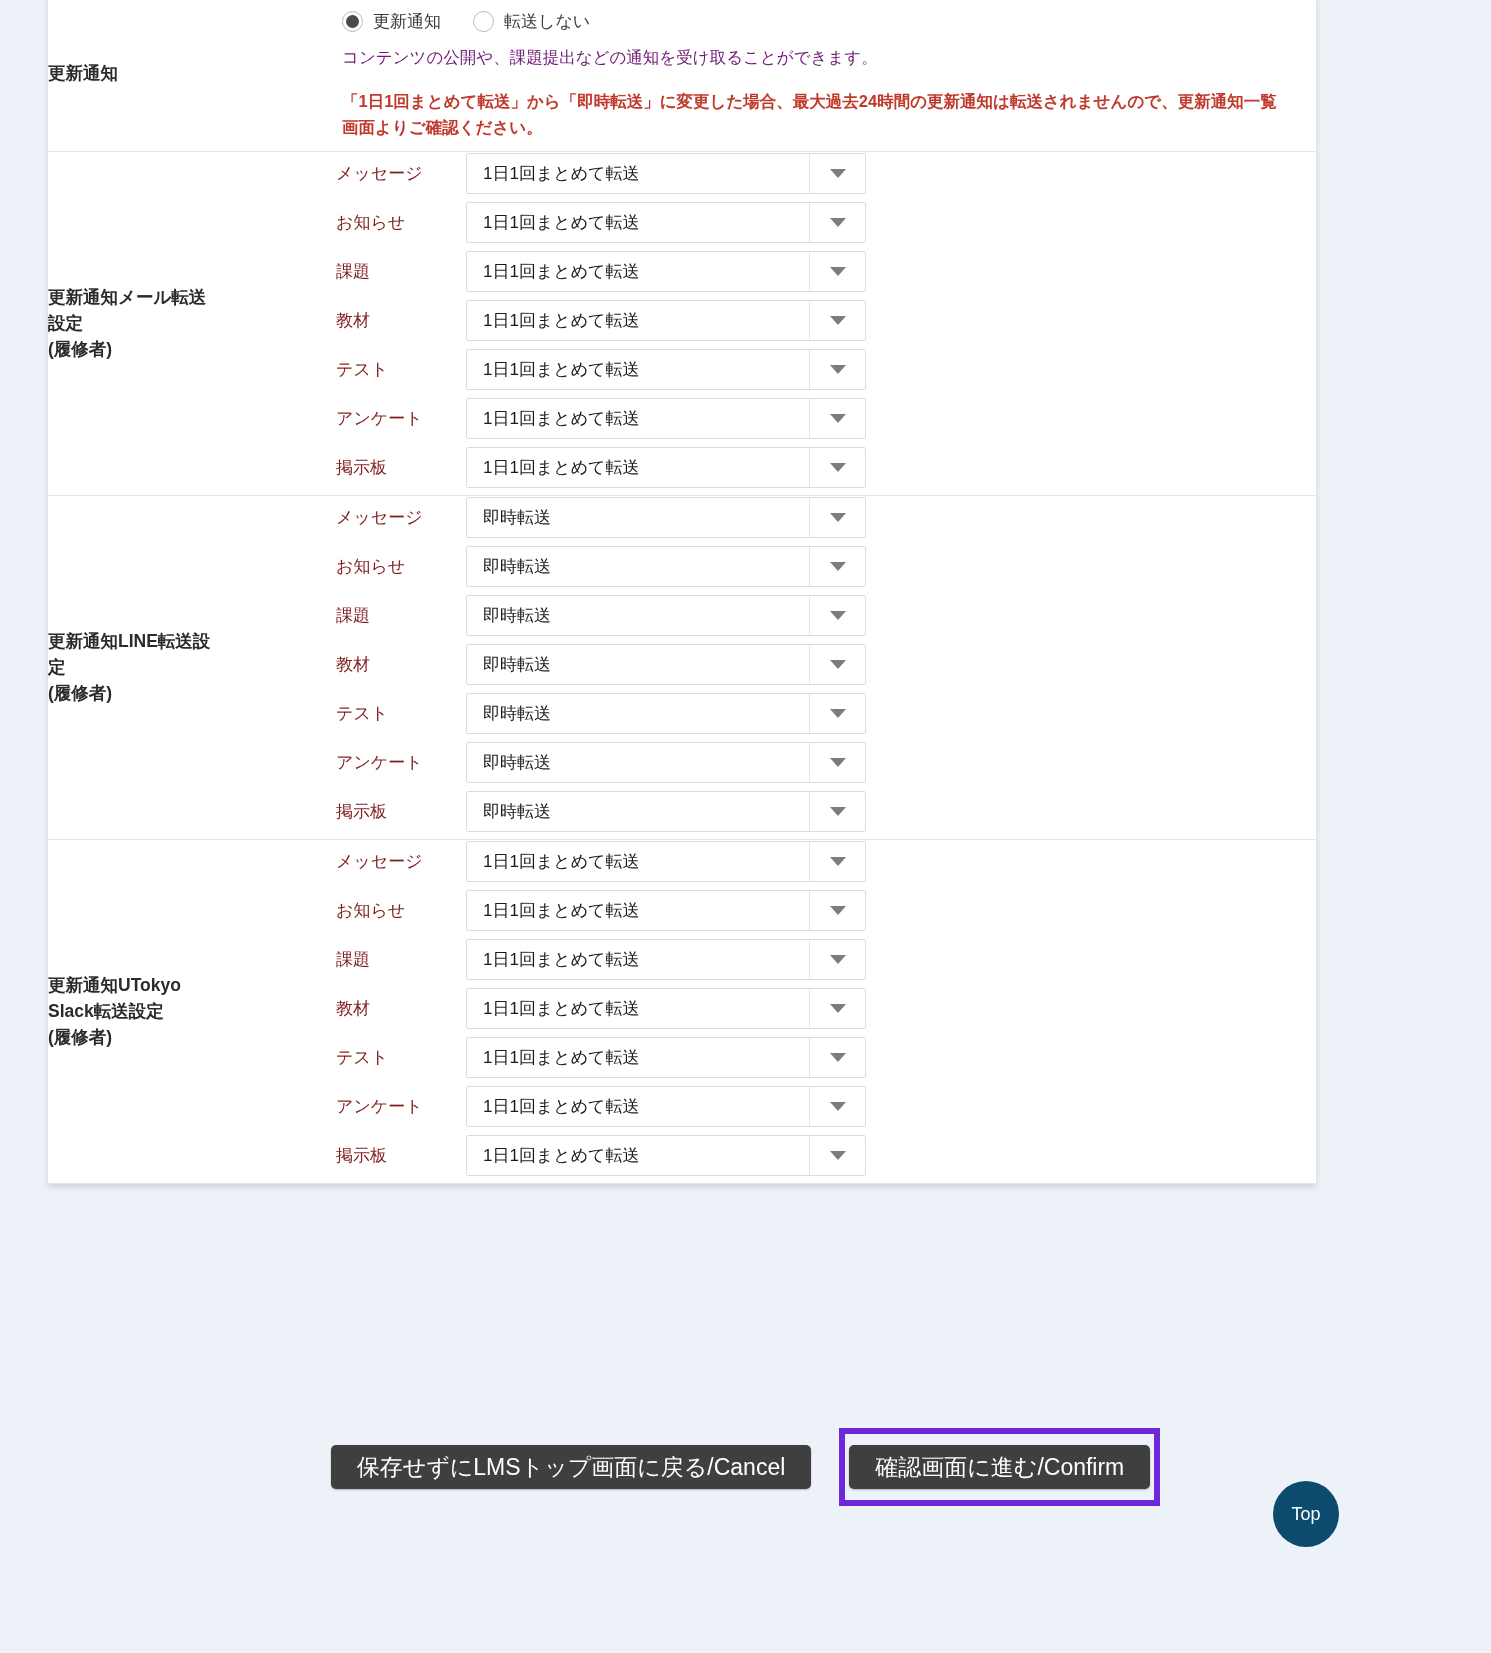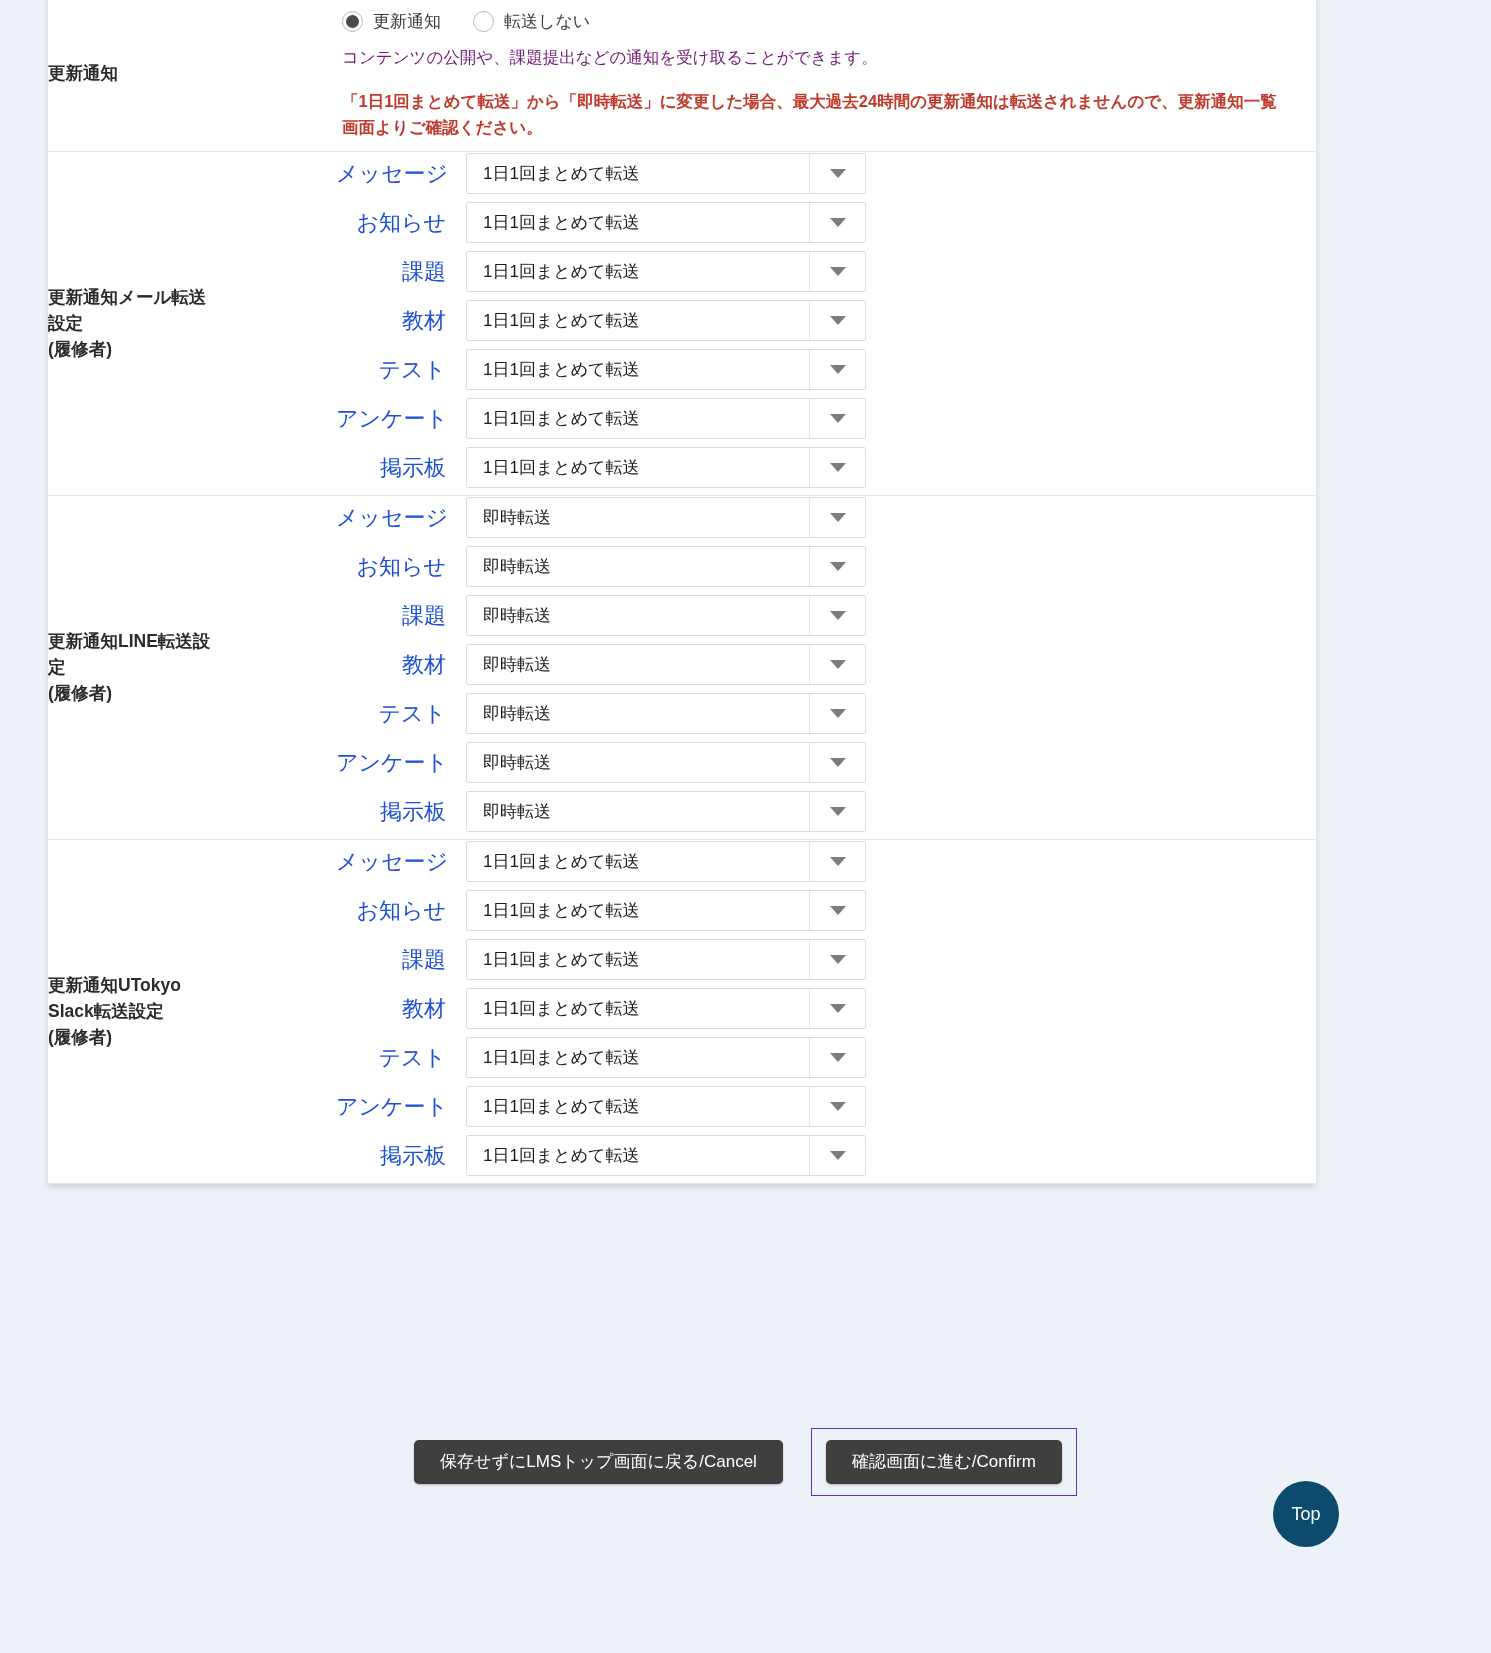--- a/index.html
+++ b/index.html
@@ -100,24 +100,24 @@
 
   
   .sel-row {
     display: flex;
     align-items: center;
     margin-bottom: 6px;
     height: 43px;
   }
   .sel-label {
     width: 130px;
-    text-align: right;
+    text-align: left;
     padding-right: 20px;
-    font-size: 22px;
-    color: #1d4ed8;
+    font-size: 17px;
+    color: #7f1d1d;
     flex: none;
     white-space: nowrap;
   }
   .sel-box {
     position: relative;
     width: 400px;
     height: 41px;
     background: #fff;
     border: 1px solid #dcdcdc;
     border-radius: 2px;
@@ -184,32 +184,32 @@
     display: flex;
     justify-content: center;
     align-items: center;
     gap: 28px;
   }
   .btn {
     background: #3f3f3f;
     color: #fff;
     border: none;
     border-radius: 5px;
-    font-size: 17px;
+    font-size: 23px;
     font-family: "Liberation Sans", "DejaVu Sans", sans-serif;
     padding: 0 26px;
     height: 44px;
     line-height: 44px;
     cursor: pointer;
     white-space: nowrap;
     box-shadow: 0 1px 2px rgba(0,0,0,.25);
   }
   .btn-confirm-wrap {
-    border: 1px solid #6d28d9;
-    padding: 11px 14px;
+    border: 6px solid #6d28d9;
+    padding: 11px 4px;
     display: inline-block;
     line-height: 0;
   }
   .top-btn {
     position: absolute;
     left: 1273px;
     top: 1481px;
     width: 66px; height: 66px;
     border-radius: 50%;
     background: #0c4a6e;

